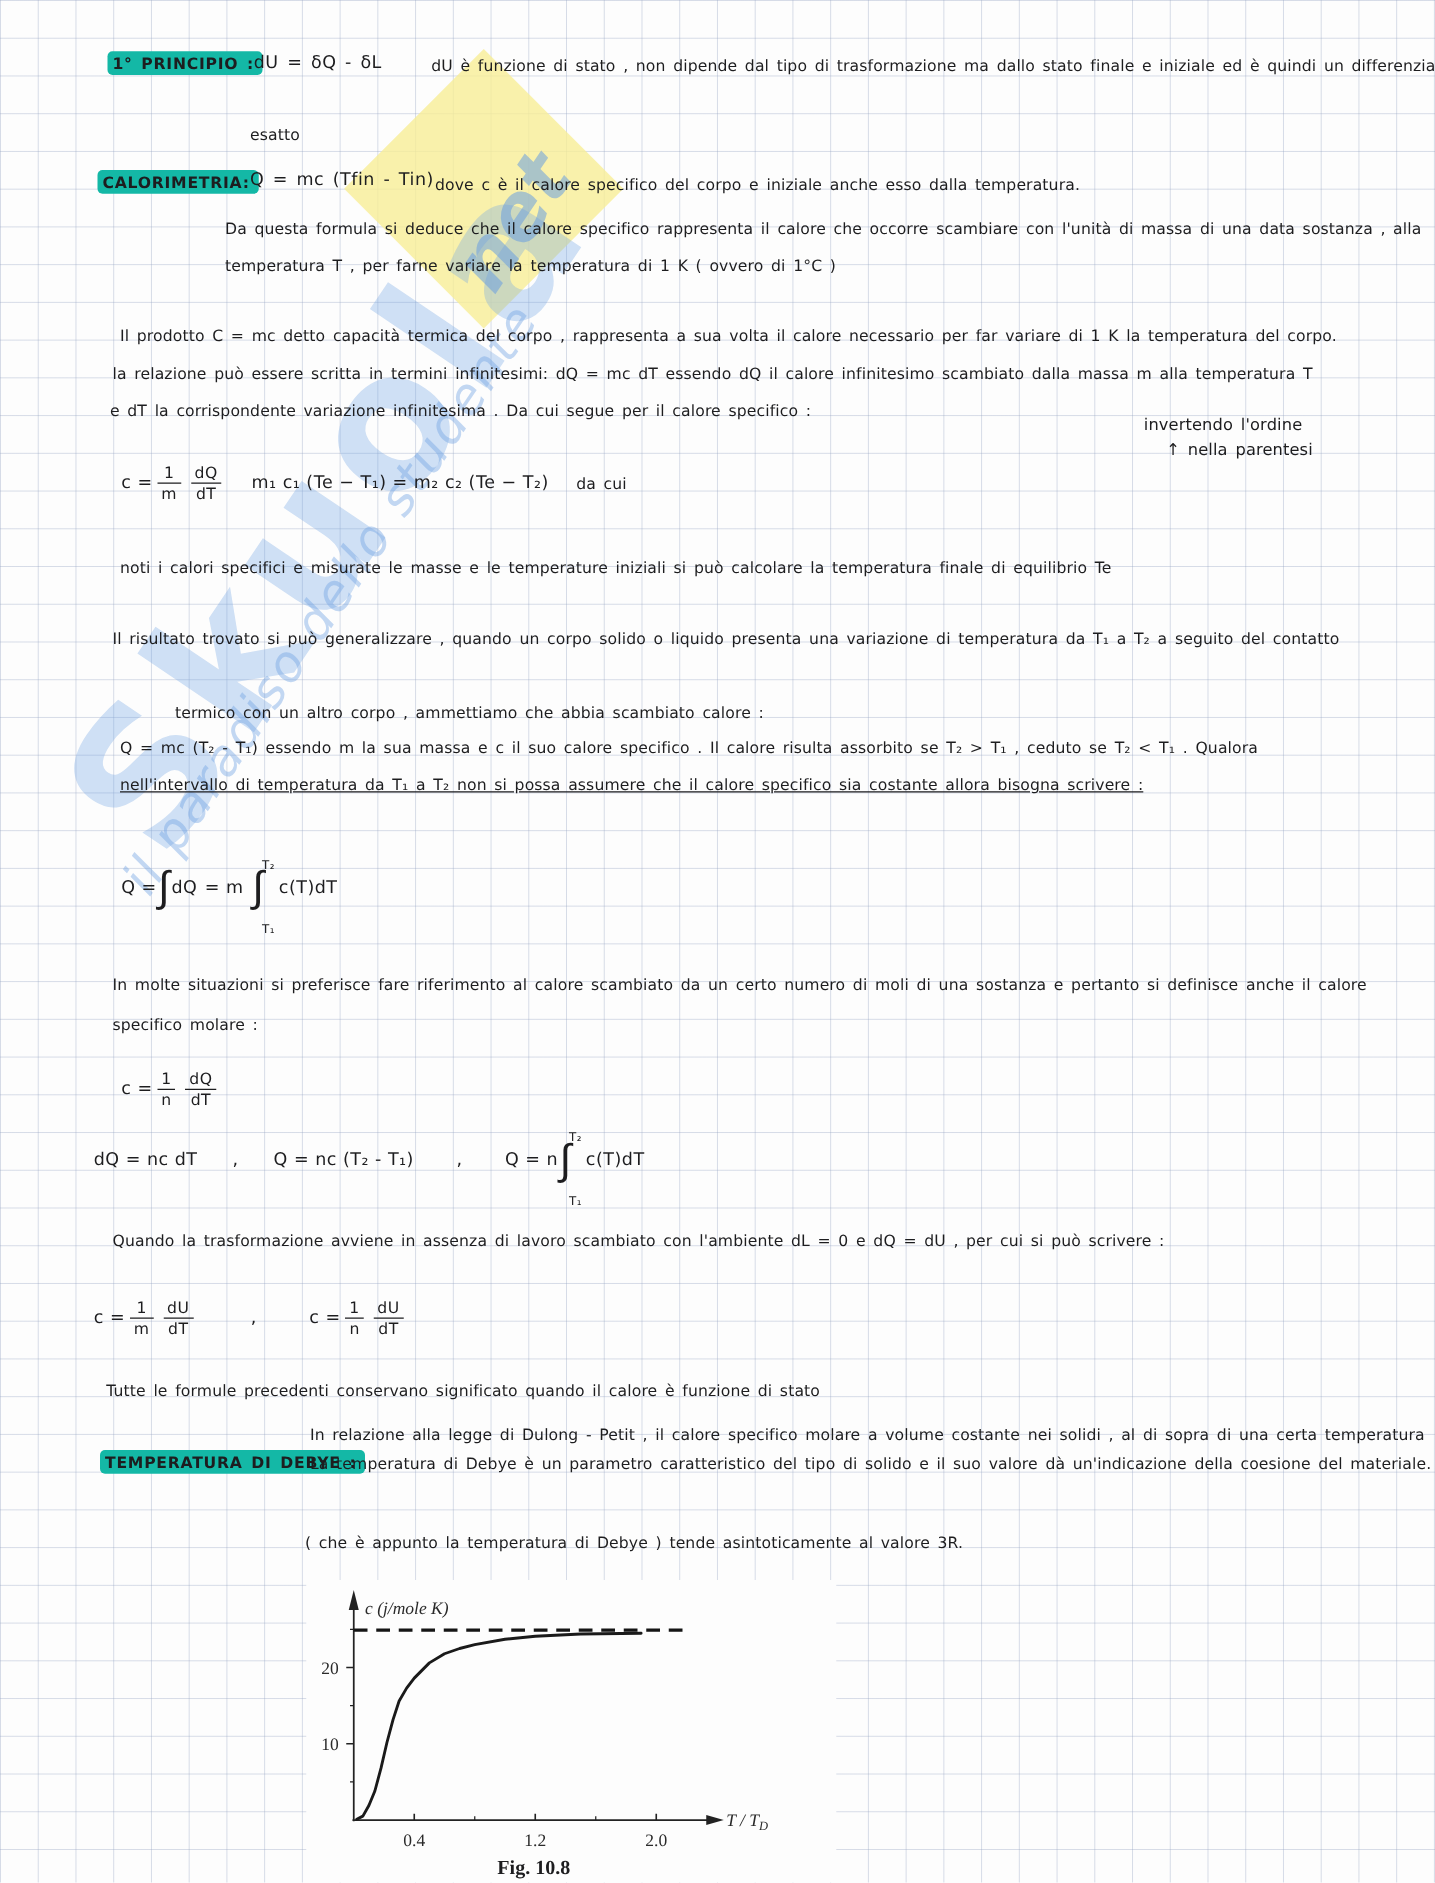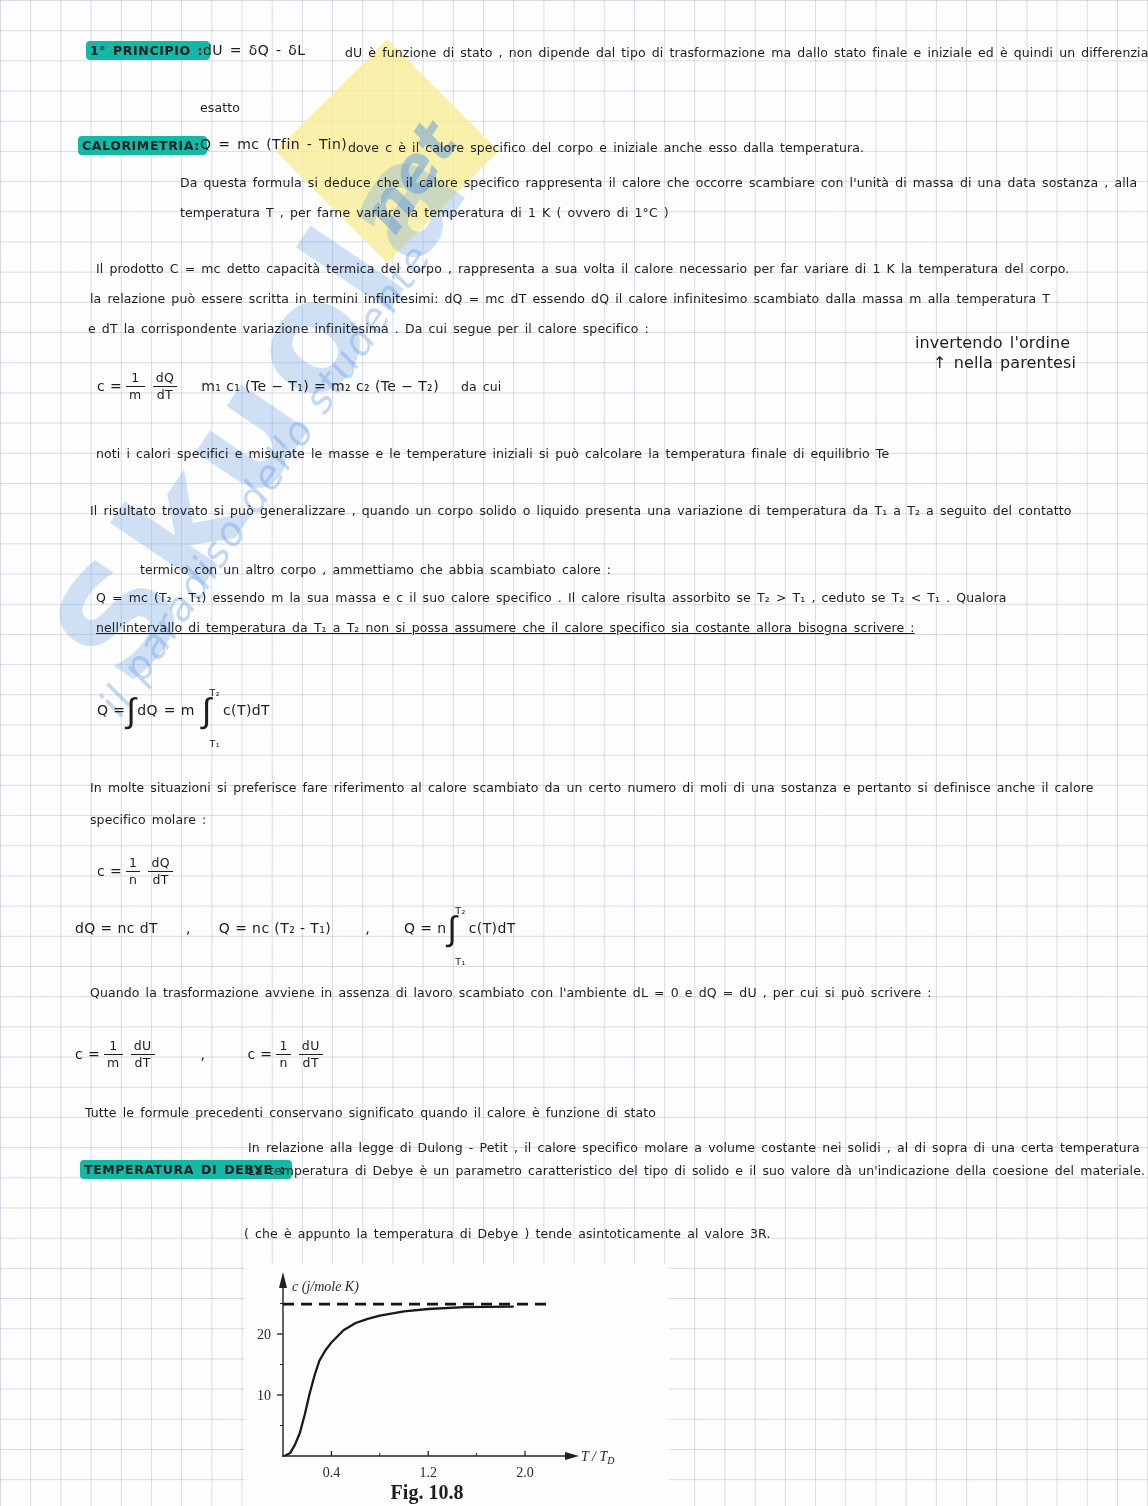--- a/index.html
+++ b/index.html
@@ -25,38 +25,38 @@
   .frow{display:flex;align-items:center;z-index:2;position:absolute;white-space:nowrap;}
   .frac{display:inline-flex;flex-direction:column;text-align:center;vertical-align:middle;
         margin:0 4px;font-size:12.5px;line-height:1.25;}
   .frac .num{border-bottom:1.4px solid #1d1d1f;padding:0 3px;}
   .frac .den{padding:0 3px;}
   .int-sign{font-size:34px;font-weight:200;line-height:.85;margin:0 1px;}
   .int-lims{display:inline-flex;flex-direction:column;justify-content:space-between;
             font-size:9.5px;height:40px;margin-left:-3px;margin-right:3px;gap:40px;}
   .int-lims .sup{margin-top:-3px;}
   .int-lims .sub{margin-bottom:-4px;}
-  .note{font-size:16px;}
+  .note{font-size:13px;}
   .watermark{position:absolute;left:0;top:0;width:780px;height:800px;overflow:hidden;
              pointer-events:none;z-index:1;}
   .wm-diamond{position:absolute;left:308px;top:72px;width:158px;height:158px;
               background:rgba(248,238,150,.8);transform:rotate(45deg);}
   .wm-brand{position:absolute;left:28px;top:622px;font-size:148px;font-weight:bold;
             color:rgba(118,168,228,.34);transform:rotate(-56deg);transform-origin:0 0;
             letter-spacing:9px;line-height:1;}
   .wm-net{position:absolute;left:352px;top:208px;font-size:62px;font-weight:bold;font-style:italic;
           color:rgba(106,158,224,.55);transform:rotate(-56deg);transform-origin:0 0;line-height:1;}
   .wm-tagline{position:absolute;left:92px;top:700px;font-size:40px;font-style:italic;
               color:rgba(112,162,226,.42);transform:rotate(-56deg);transform-origin:0 0;
               letter-spacing:2px;line-height:1;}
   .figure{position:absolute;left:245px;top:1264px;width:424px;height:242px;background:#fdfdfd;
           z-index:2;}
   .figure svg text{font-family:"Liberation Serif", serif;fill:#2a2a2a;}
   .fig-caption{position:absolute;left:0;right:60px;bottom:2px;text-align:center;
-               font-family:"Liberation Serif", serif;font-weight:bold;font-size:20px;}
+               font-family:"Liberation Serif", serif;font-weight:bold;font-size:16px;}
 </style>
 </head>
 <body>
 
 <div class="watermark">
   <div class="wm-diamond"></div>
   <div class="wm-brand">Skuola</div>
   <div class="wm-net">net</div>
   <div class="wm-tagline">il paradiso dello studente</div>
 </div>

